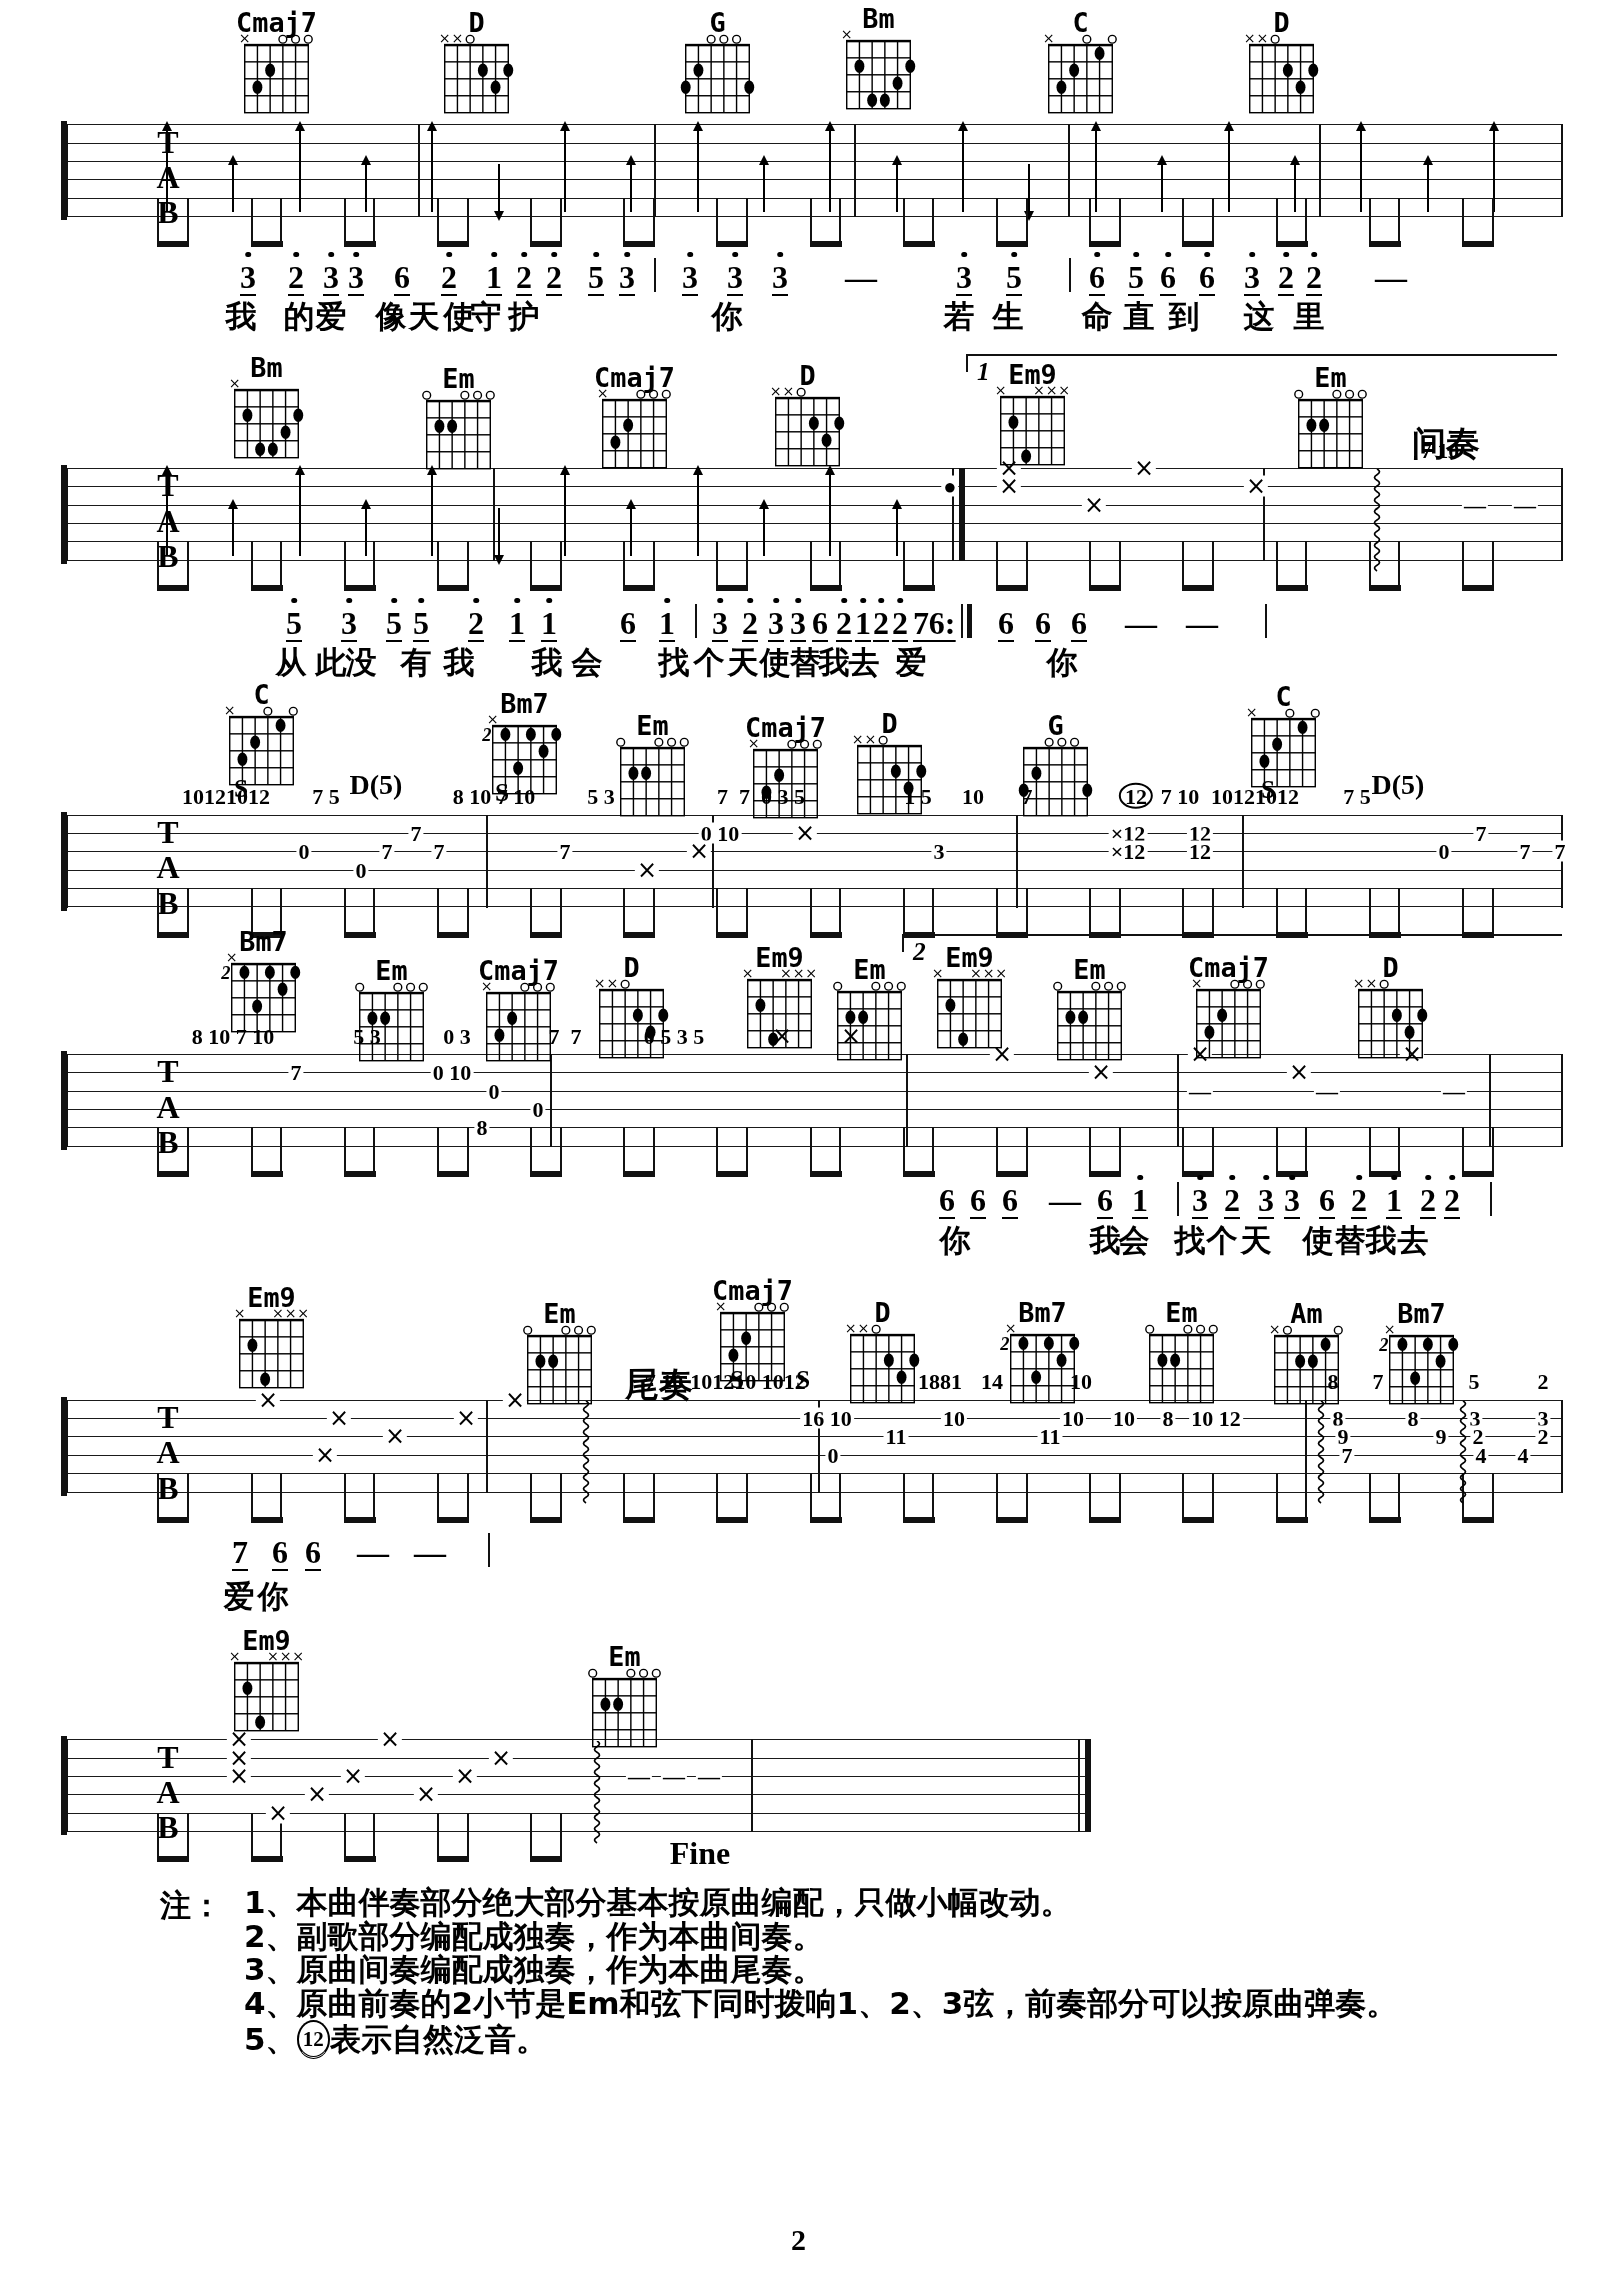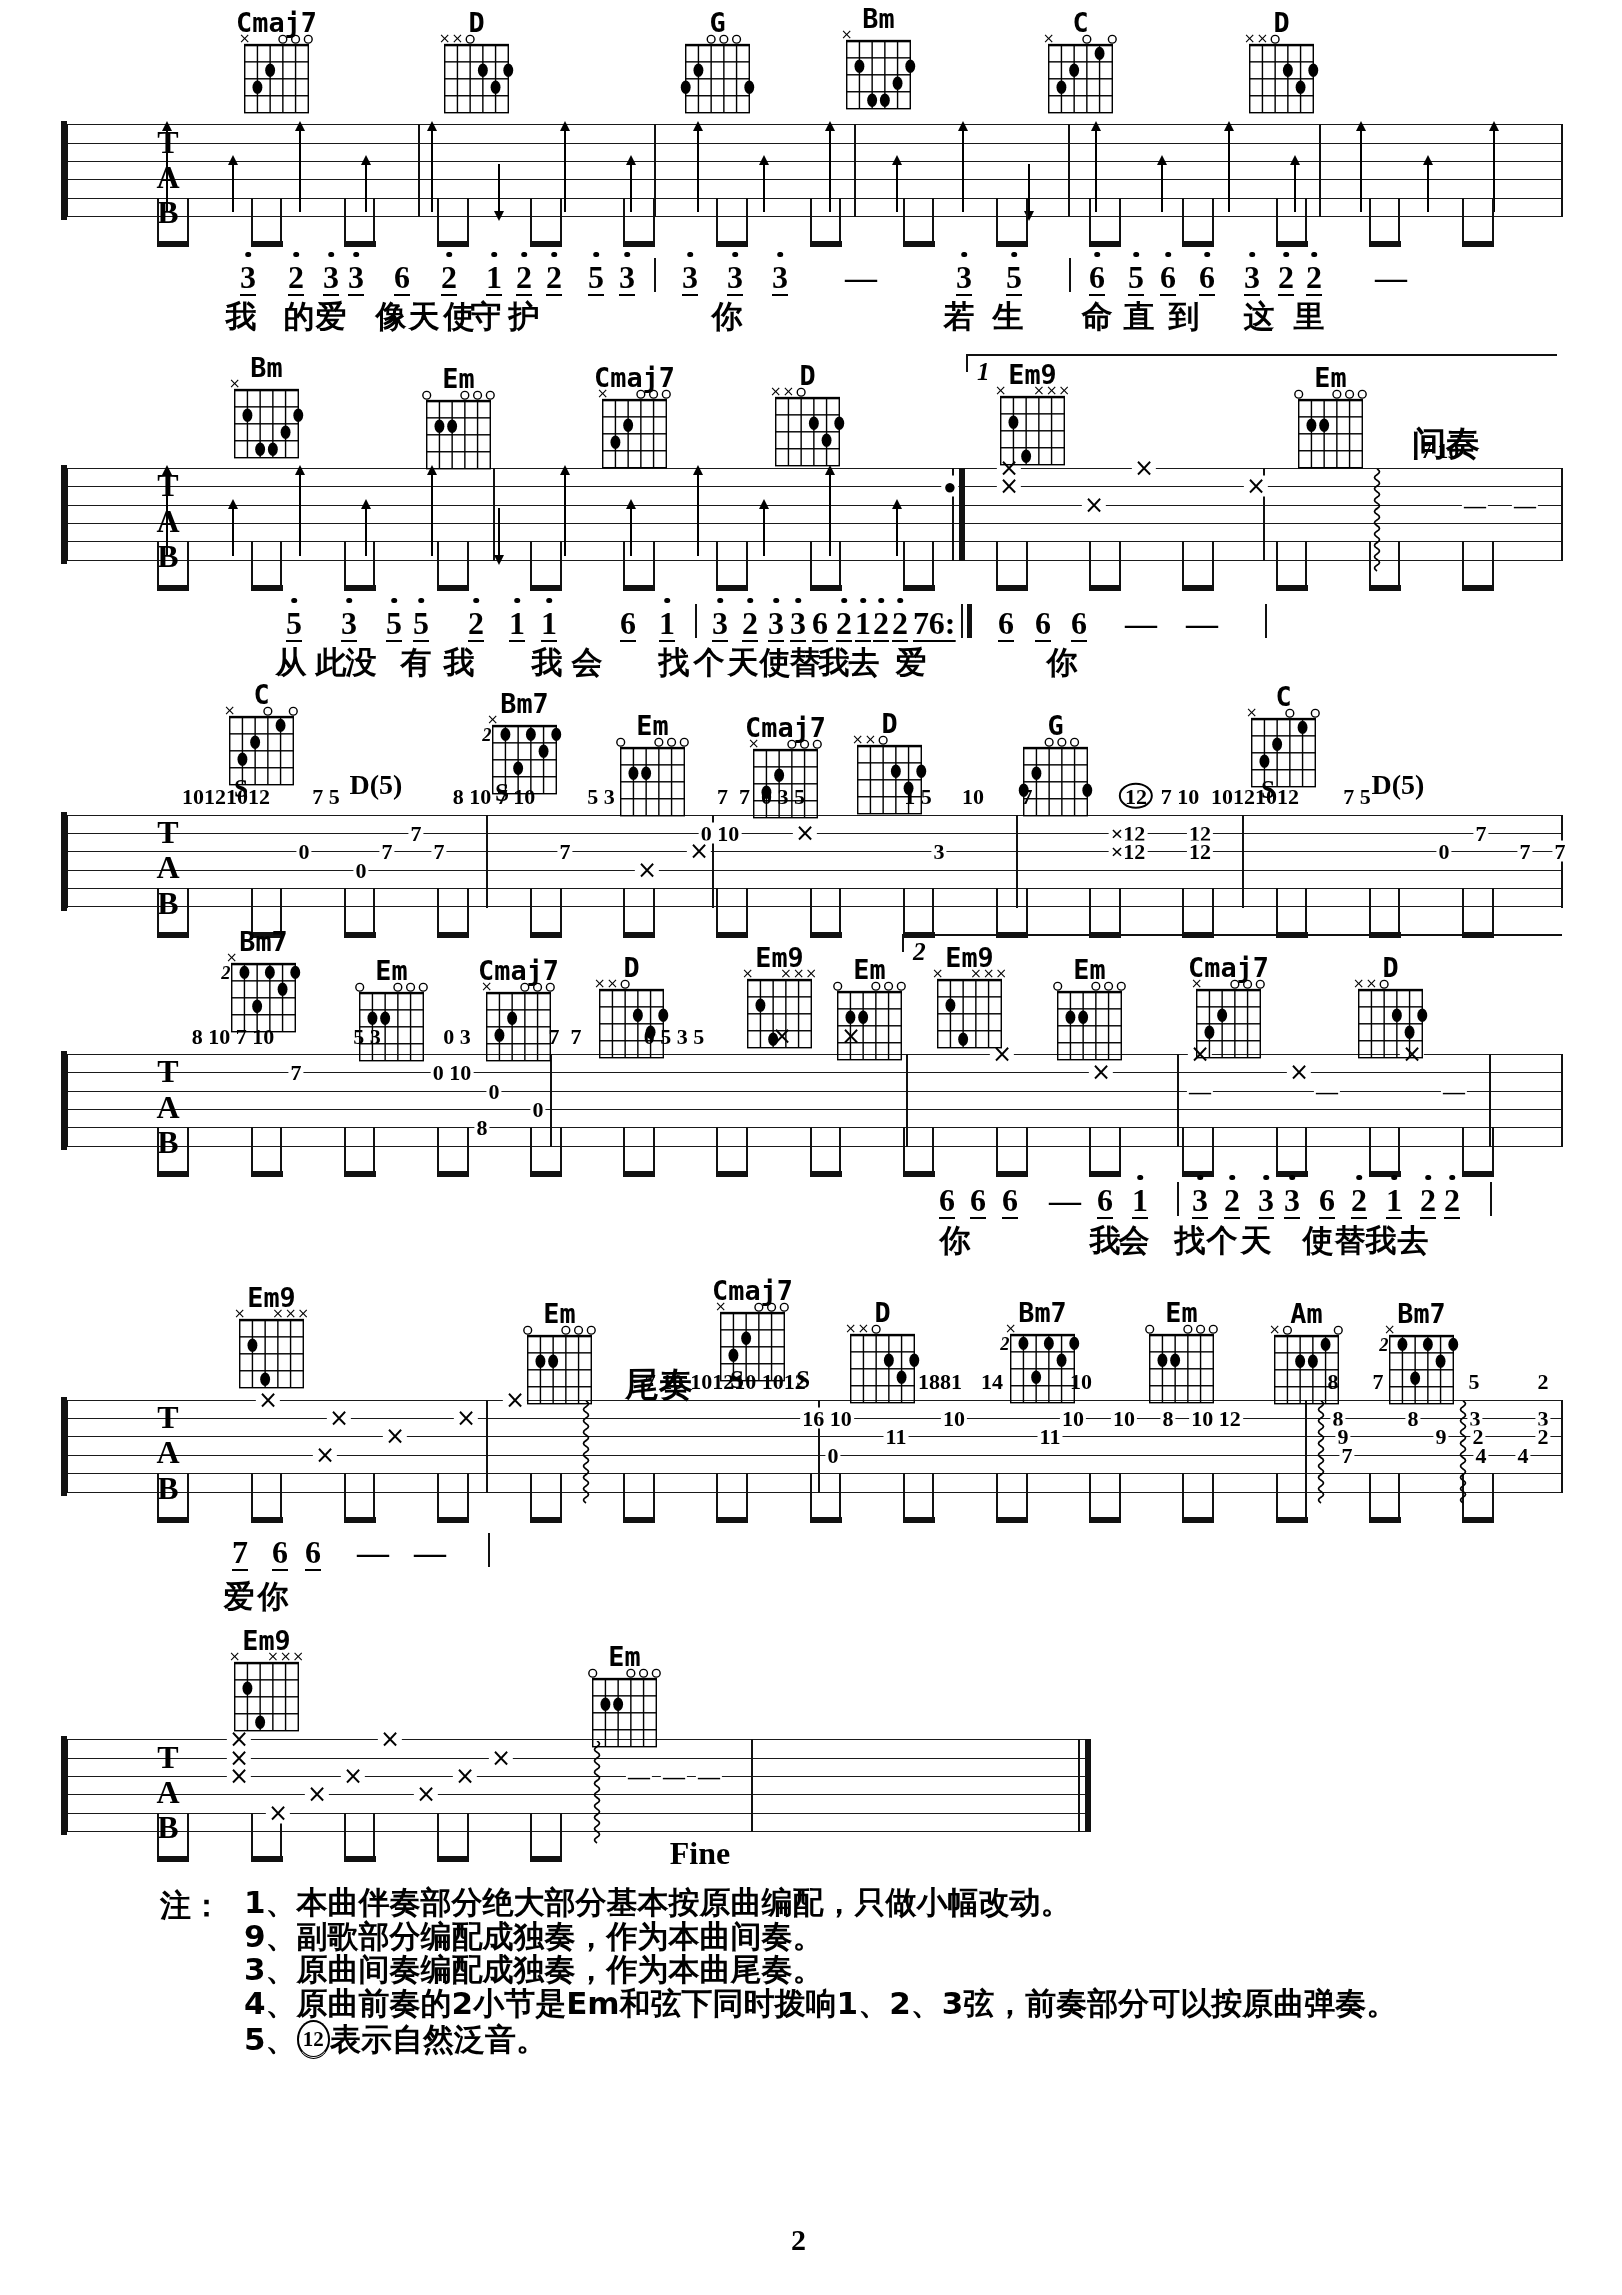--- a/index.html
+++ b/index.html
@@ -47,21 +47,21 @@
   .pageno{position:absolute;left:791px;top:2223px;font-family:"Liberation Serif",serif;
       font-size:30px;font-weight:bold;}
 </style>
 </head>
 <body>
 
 <div id="page">
   <span class="np">注：</span>
   <div id="noteLines">
       <div class="note-line" style="left: 244px; top: 1885px;">1、本曲伴奏部分绝大部分基本按原曲编配，只做小幅改动。</div>
-      <div class="note-line" style="left: 244px; top: 1919px;">9、副歌部分编配成独奏，作为本曲间奏。</div>
+      <div class="note-line" style="left: 244px; top: 1919px;">2、副歌部分编配成独奏，作为本曲间奏。</div>
       <div class="note-line" style="left: 244px; top: 1952px;">3、原曲间奏编配成独奏，作为本曲尾奏。</div>
       <div class="note-line" style="left: 244px; top: 1986px;">4、原曲前奏的2小节是Em和弦下同时拨响1、2、3弦，前奏部分可以按原曲弹奏。</div>
       <div class="note-line" style="left: 244px; top: 2020px;"><span>5、</span><span class="harm12">12</span><span>表示自然泛音。</span></div>
     </div>
   <div class="pageno">2</div>
 <div class="staff-line" style="left: 67px; top: 124px; width: 1495px;"></div>
     <div class="staff-line" style="left: 67px; top: 143px; width: 1495px;"></div>
     <div class="staff-line" style="left: 67px; top: 161px; width: 1495px;"></div>
     <div class="staff-line" style="left: 67px; top: 179px; width: 1495px;"></div>
     <div class="staff-line" style="left: 67px; top: 198px; width: 1495px;"></div>

